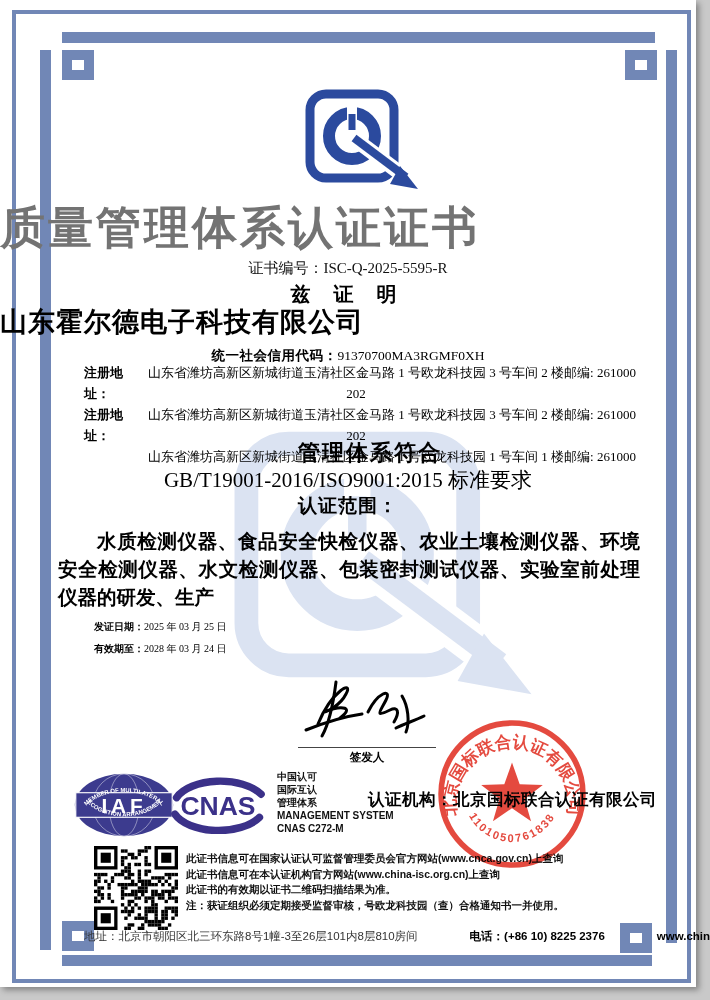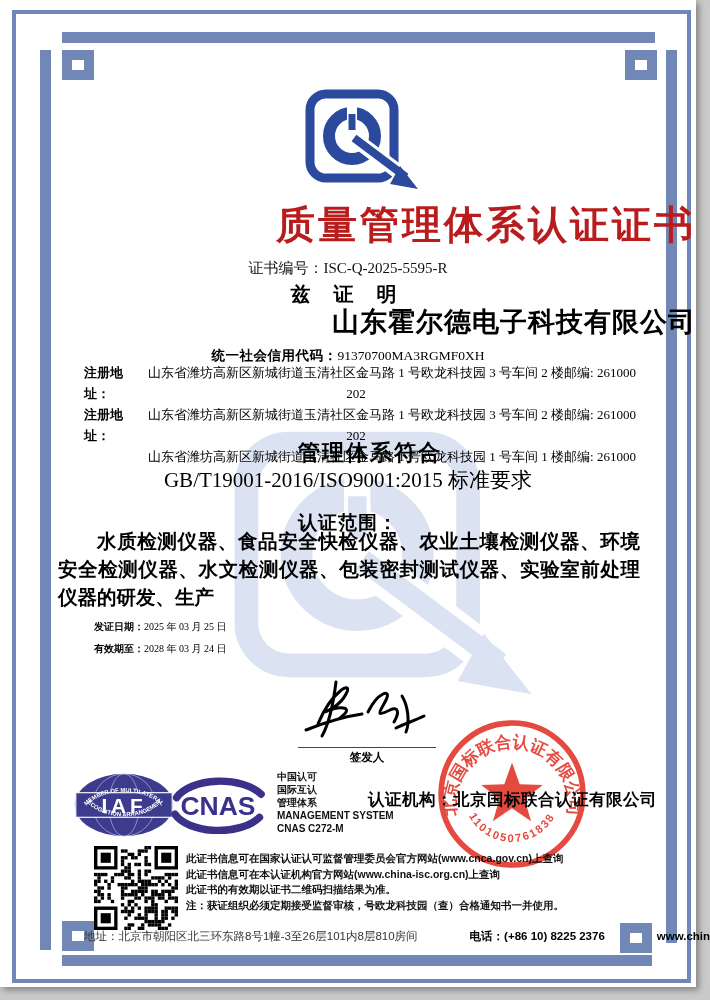--- a/index.html
+++ b/index.html
@@ -18,40 +18,40 @@
   .knot{position:absolute;width:12px;height:10px;border:10px solid #7187b6;background:#fff;}
   .knot-tl{left:62px;top:50px;}
   .knot-tr{left:625px;top:50px;}
   .knot-bl{left:62px;top:921px;}
   .knot-br{left:620px;top:923px;}
   
   .wm{position:absolute;left:220px;top:422px;z-index:0;}
   .content{position:absolute;inset:0;z-index:1;}
   
   .logo{position:absolute;left:300px;top:86px;}
-  .title{position:absolute;left:0;right:0;top:198px;text-align:right;
-         font-size:39px;font-weight:700;letter-spacing:3px;color:#b91c1c;}
+  .title{position:absolute;left:0;right:0;top:198px;text-align:left;
+         font-size:45px;font-weight:700;letter-spacing:3px;color:#737373;}
   .certno{position:absolute;left:0;right:0;top:259px;text-align:center;font-size:15px;color:#111;}
   .hereby{position:absolute;left:0;right:0;top:281px;text-align:center;
           font-size:20px;font-weight:700;letter-spacing:9px;}
-  .company{position:absolute;left:0;right:0;top:304px;text-align:right;
+  .company{position:absolute;left:0;right:0;top:304px;text-align:left;
            font-size:27px;font-weight:700;letter-spacing:1px;}
   .credit{position:absolute;left:0;right:0;top:347px;text-align:center;font-size:13.5px;}
   .credit b{letter-spacing:.5px;}
   .addr-block{position:absolute;left:84px;right:46px;top:362px;font-size:13px;}
   .addr-row{display:flex;align-items:baseline;line-height:21px;}
   .addr-label{font-weight:700;width:64px;flex:0 0 auto;}
   .addr-text{flex:1;text-align:center;}
   .addr-zip{flex:0 0 86px;text-align:left;}
   
   .conform{position:absolute;left:0;right:0;top:438px;text-align:center;
            font-size:22px;font-weight:700;letter-spacing:2px;margin-left:44px;}
   .requirement{position:absolute;left:0;right:0;top:466px;text-align:center;font-size:21px;}
   .scope-label{position:absolute;left:0;right:0;top:493px;text-align:center;
-               font-size:19px;font-weight:700;letter-spacing:1px;margin-top:17px;}
+               font-size:19px;font-weight:700;letter-spacing:1px;}
   .scope-text{position:absolute;left:58px;right:56px;top:528px;font-size:19.5px;
               font-weight:700;line-height:28px;text-indent:2em;text-align:justify;}
   .dates{position:absolute;left:94px;top:616px;font-size:10px;line-height:22px;}
   .dates b{font-weight:700;}
   
   .sig{position:absolute;left:296px;top:678px;}
   .sig-line{position:absolute;left:298px;top:747px;width:138px;border-top:1.5px solid #444;}
   .signer{position:absolute;left:298px;top:750px;width:138px;text-align:center;
           font-size:11.5px;font-weight:700;font-family:"Liberation Sans","DejaVu Sans",sans-serif;}
   

